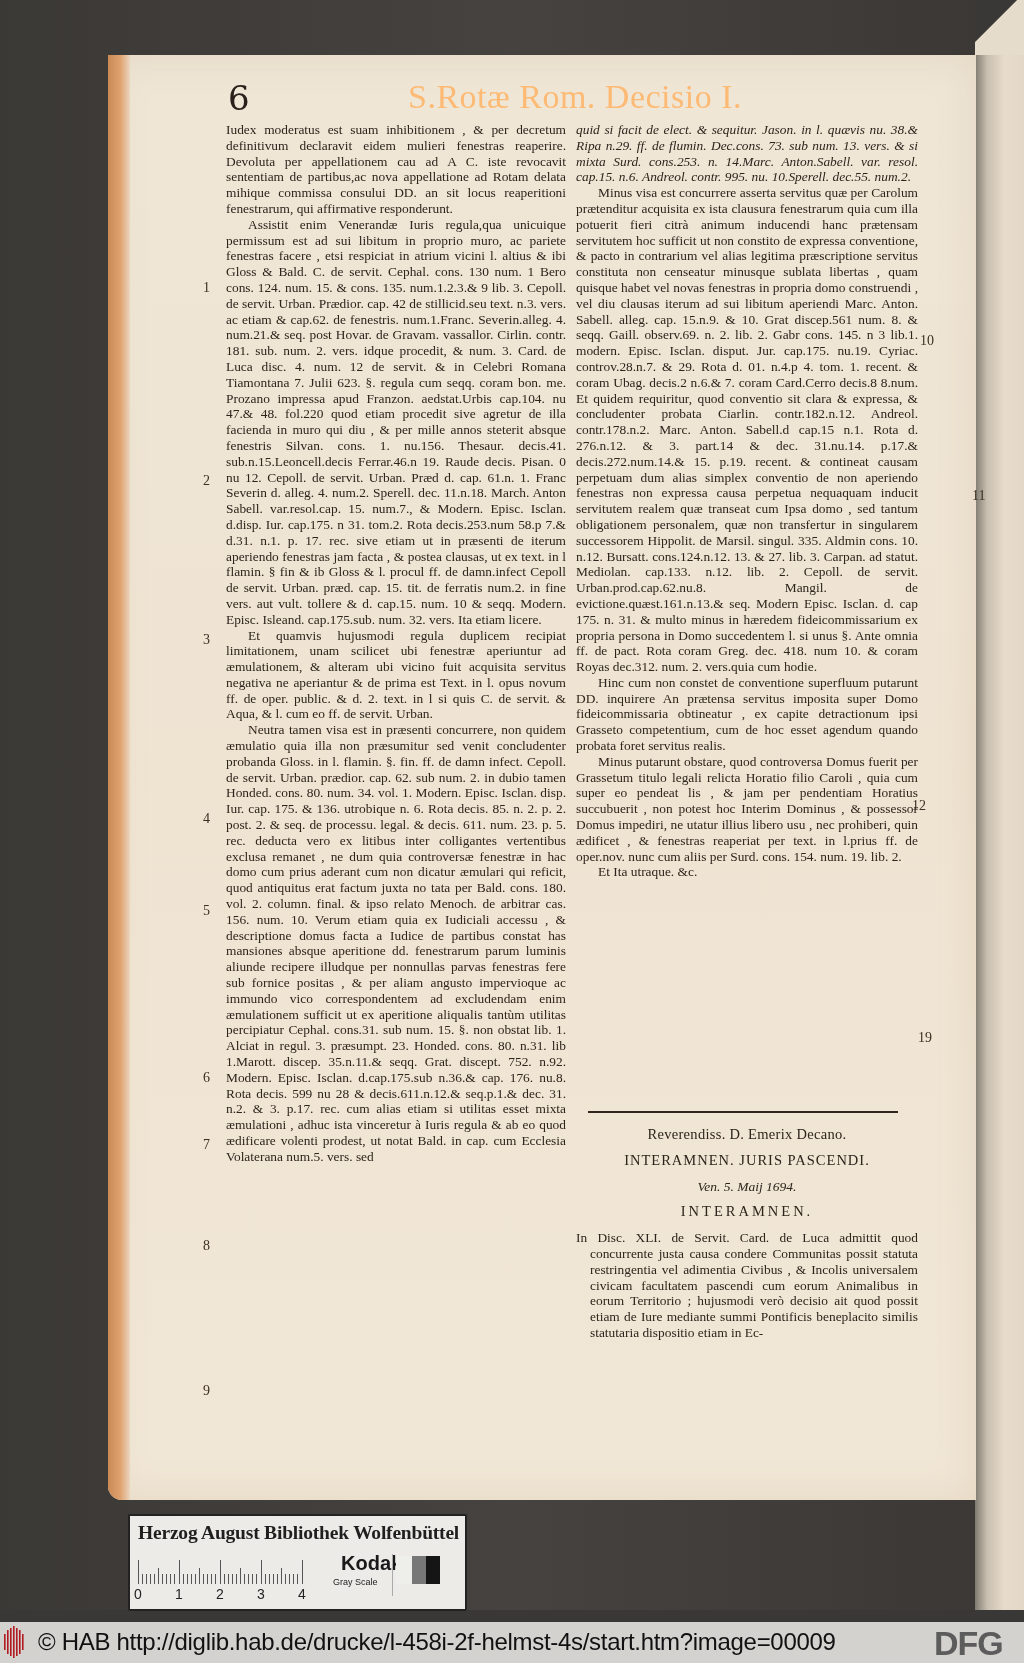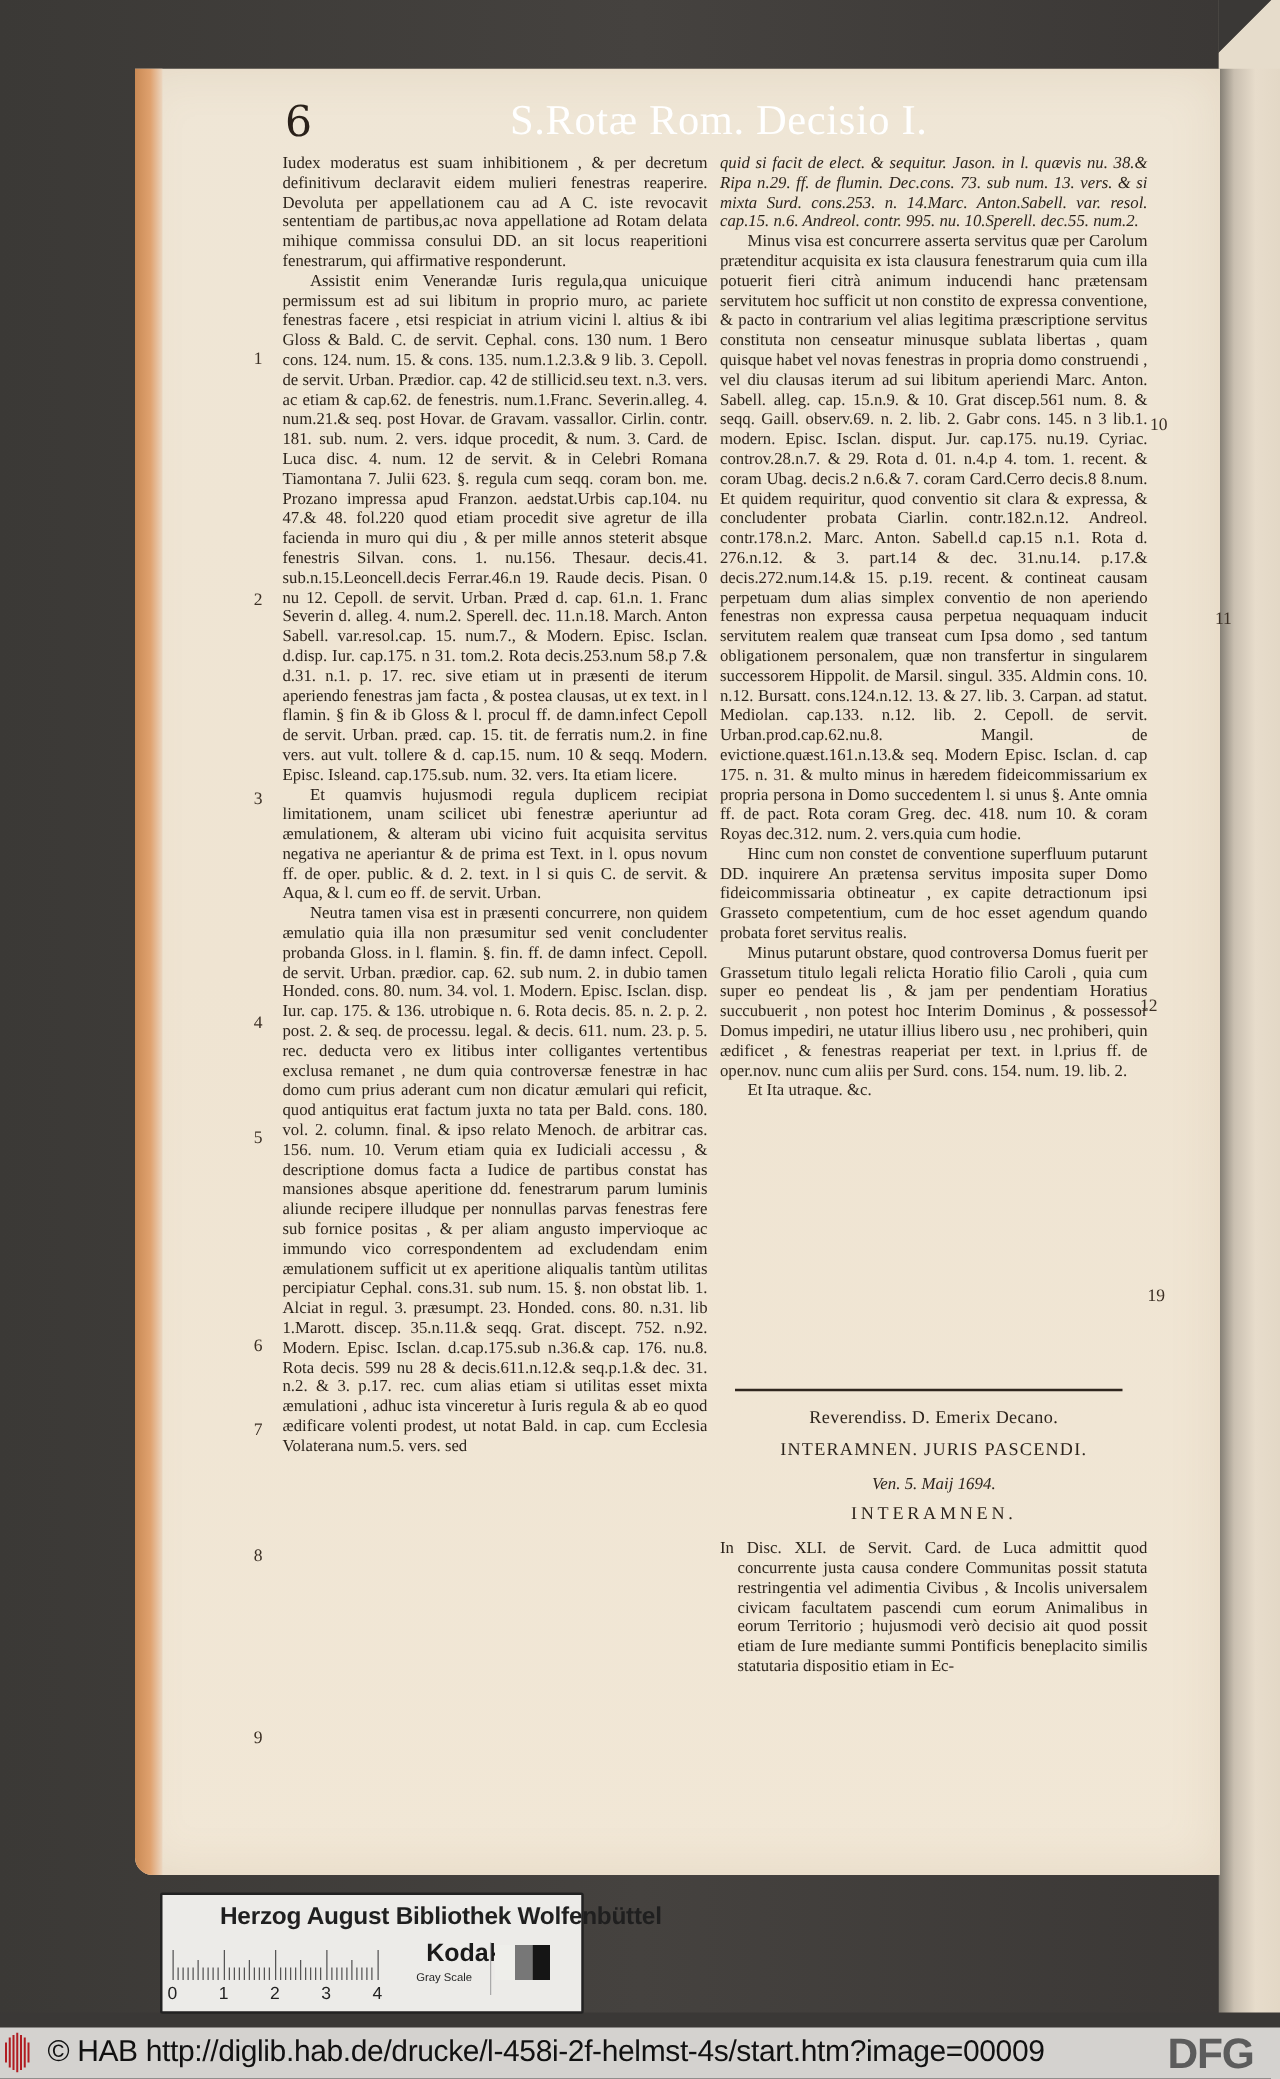--- a/index.html
+++ b/index.html
@@ -4,37 +4,37 @@
   <style>
     html,body{margin:0;padding:0;}
     body{width:1024px;height:1663px;background:#3a3836;position:relative;overflow:hidden;font-family:"DejaVu Serif",serif;}
     .bg-dark{position:absolute;left:0;top:0;width:1024px;height:1610px;background:linear-gradient(90deg,#3b3936 0%,#45423f 50%,#3a3735 100%);}
     .right-page{position:absolute;left:975px;top:0;width:49px;height:1610px;background:linear-gradient(90deg,#7f7a70 0%,#c9bfb0 25%,#e7dccb 60%,#e3d8c6 100%);}
     .right-page-top{position:absolute;left:975px;top:0;width:49px;height:55px;background:linear-gradient(135deg,#3a3836 40%,#e6dccb 41%);}
     .page{position:absolute;left:108px;top:55px;width:868px;height:1445px;background:linear-gradient(180deg,#efe6d6 0%,#efe4d2 50%,#f1e7d6 100%);border-bottom-left-radius:14px;box-shadow:inset 0 0 40px rgba(160,130,90,.15);}
     .page-edge{position:absolute;left:108px;top:55px;width:22px;height:1445px;background:linear-gradient(90deg,#c98a55 0%,#dfa16e 55%,#ebd6c0 100%);border-bottom-left-radius:14px;}
     .header{position:absolute;left:228px;top:76px;width:680px;height:46px;}
     .page-num{position:absolute;left:0;top:2px;font-size:34px;color:#2a211a;font-family:"DejaVu Serif",serif;}
-    .running-title{position:absolute;left:180px;top:2px;font-size:34px;color:#ffffff;letter-spacing:.5px;font-family:"Liberation Serif",serif;}
+    .running-title{position:absolute;left:180px;top:2px;font-size:34px;color:#fdba74;letter-spacing:.5px;font-family:"Liberation Serif",serif;}
     .col{position:absolute;font-family:"Liberation Serif",serif;color:#2d241c;font-size:13.4px;line-height:15.8px;text-align:justify;}
     .col-left{left:226px;top:122px;width:340px;}
     .col-right{left:576px;top:122px;width:342px;}
     .col p{margin:0;}
     .col .it{font-style:italic;}
     .indent{text-indent:22px;}
     .margin-note{position:absolute;font-family:"Liberation Serif",serif;font-size:14px;color:#3b2f24;}
     .rule{position:absolute;left:588px;top:1111px;width:310px;height:2px;background:#2f261e;}
     .center{text-align:center;}
     .heading-sm{font-size:14.5px;letter-spacing:.3px;}
     .heading-caps{font-size:14.5px;letter-spacing:1px;}
     .heading-date{font-style:italic;font-size:13.5px;}
     .heading-arg{font-size:14.5px;letter-spacing:3px;}
     .hang{padding-left:14px;text-indent:-14px;}
     .label{position:absolute;left:128px;top:1514px;width:335px;height:93px;background:#ecebe8;border:2px solid #222;border-radius:2px;}
-    .label-title{position:absolute;left:8px;top:6px;font-family:Liberation Sans, sans-serif;font-weight:bold;font-size:19.5px;color:#1f1f1f;white-space:nowrap;letter-spacing:-.2px;margin-left:38px;}
+    .label-title{position:absolute;left:8px;top:6px;font-family:Liberation Serif, serif;font-weight:bold;font-size:19.5px;color:#1f1f1f;white-space:nowrap;letter-spacing:-.2px;}
     .ruler{position:absolute;left:8px;top:38px;width:182px;height:30px;}
     .tick{position:absolute;bottom:0;width:1px;background:#555;}
     .ruler-nums{position:absolute;left:2px;top:70px;width:200px;height:18px;font-family:"Liberation Sans",sans-serif;font-size:14px;color:#222;}
     .ruler-nums span{position:absolute;}
     .kodak{position:absolute;left:192px;top:36px;font-family:"Liberation Sans",sans-serif;font-weight:bold;font-size:20px;color:#1a1a1a;margin-left:19px;}
     .kodak-sub{position:absolute;left:203px;top:61px;font-family:"Liberation Sans",sans-serif;font-size:9px;color:#222;}
     .gray-sep{position:absolute;left:262px;top:38px;width:1px;height:42px;background:#aaa;}
     .swatch{position:absolute;top:40px;height:28px;}
     .footer{position:absolute;left:0;top:1622px;width:1024px;height:41px;background:#d4d2cf;}
     .footer-logo{position:absolute;left:4px;top:4px;width:20px;height:32px;}

